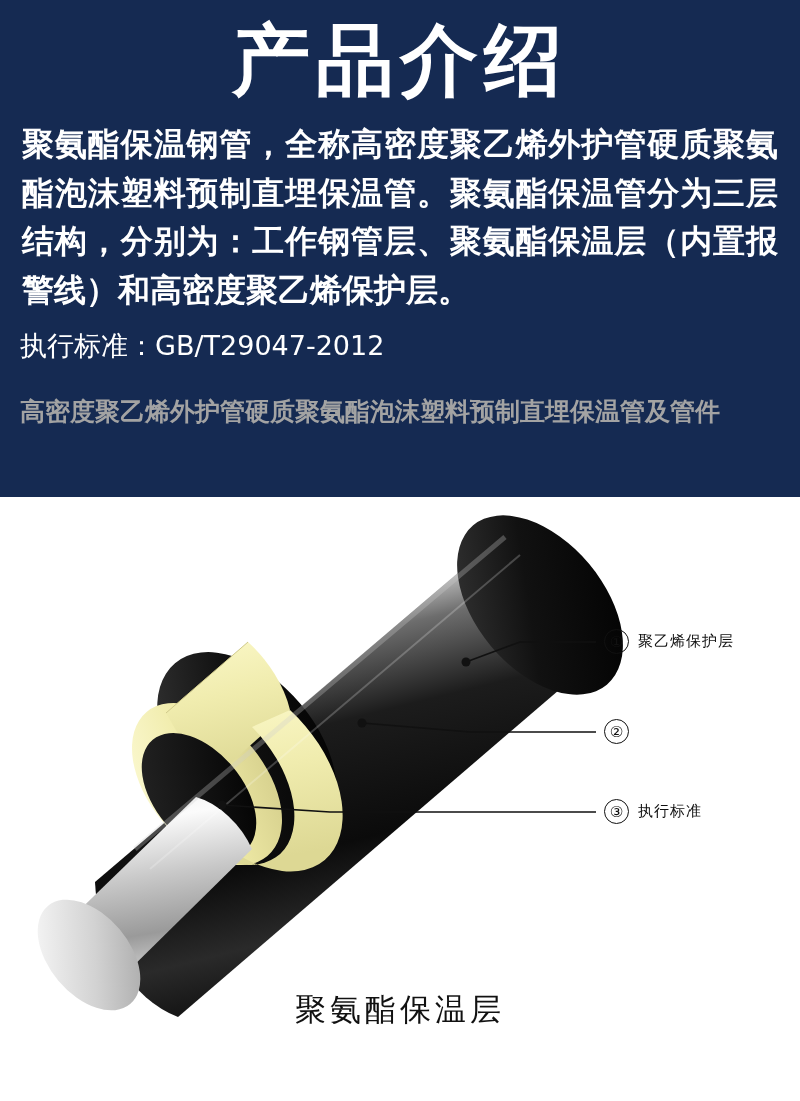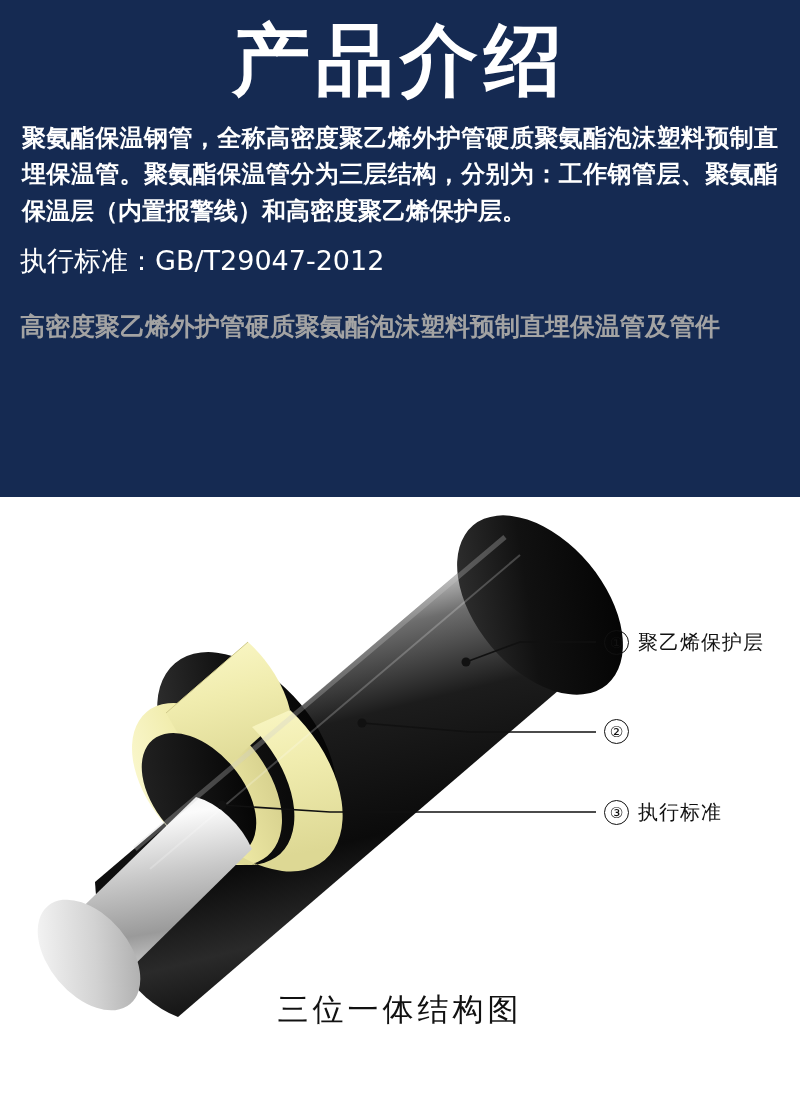--- a/index.html
+++ b/index.html
@@ -38,21 +38,21 @@
     line-height: 1.05;
     color: #ffffff;
     text-align: center;
     letter-spacing: 6px;
     margin: 6px 0 18px 0;
     white-space: nowrap;
   }
   .hero-body {
     font-family: "DejaVu Sans", sans-serif;
     font-weight: 700;
-    font-size: 24px;
+    font-size: 32px;
     line-height: 1.52;
     color: #ffffff;
     text-align: justify;
     text-justify: inter-ideograph;
     margin: 0 2px 0 2px;
     text-indent: 0;
   }
   .hero-standard {
     font-family: "DejaVu Sans", sans-serif;
     font-weight: 400;
@@ -119,21 +119,21 @@
     border-radius: 50%;
     font-family: "DejaVu Sans", sans-serif;
     font-size: 15px;
     line-height: 25px;
     text-align: center;
     color: #111;
     box-sizing: border-box;
   }
   .callout .txt {
     font-family: "DejaVu Sans", sans-serif;
-    font-size: 20px;
+    font-size: 15px;
     color: #111;
     letter-spacing: 1px;
   }
   #callout-1 { left: 604px; top: 132px; }
   #callout-2 { left: 604px; top: 222px; }
   #callout-3 { left: 604px; top: 302px; }
 </style>
 </head>
 <body>
 
@@ -271,16 +271,16 @@
       </div>
       <div class="callout" id="callout-2">
         <span class="num">②</span>
       </div>
       <div class="callout" id="callout-3">
         <span class="num">③</span>
         <span class="txt">执行标准</span>
       </div>
     </div>
 
-    <div class="caption">三位一体结构图</div>
+    <div class="caption">聚氨酯保温层</div>
   </section>
 
 </div>
 
 </body></html>

